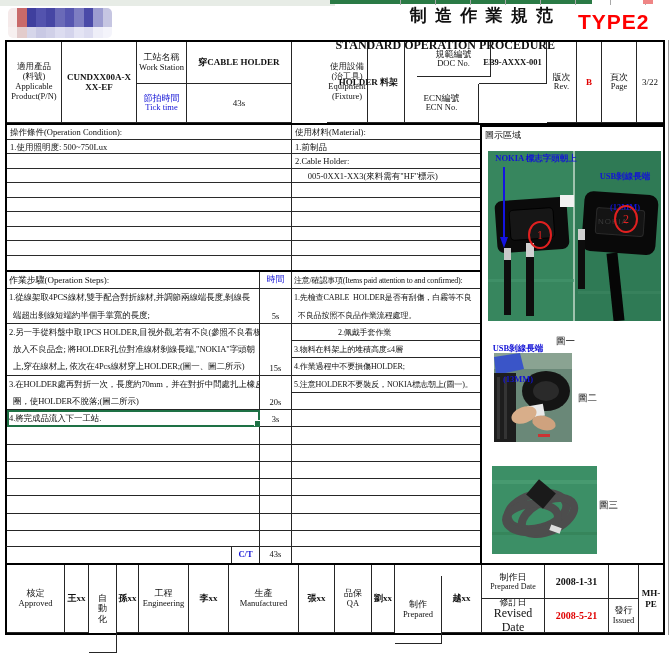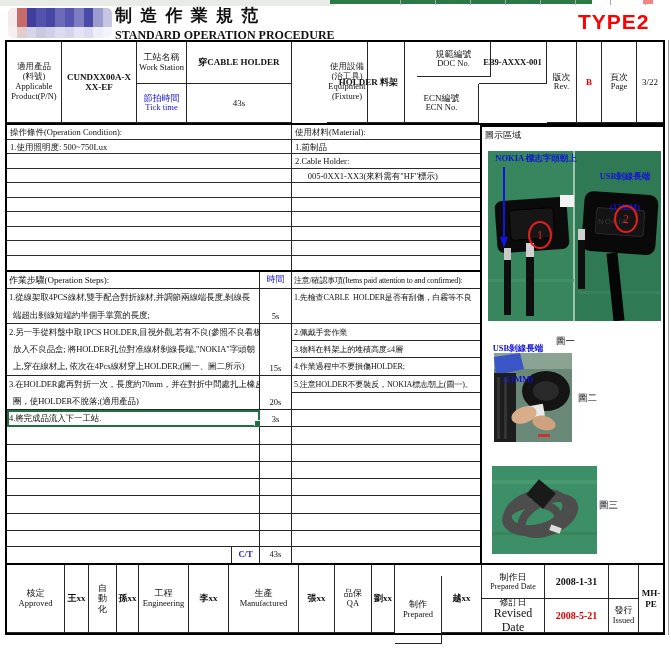--- a/index.html
+++ b/index.html
@@ -61,23 +61,23 @@
         <span style="background:#d0d0e8"></span>
         <span style="background:#dcdcf0"></span>
         <span style="background:#d4d4ec"></span>
         <span style="background:#e4e4f4"></span>
         <span style="background:#dcdcf0"></span>
         <span style="background:#eeeef8"></span>
         <span style="background:#f4f4fb"></span>
     </div>
   </div>
 
-  <div class="abs" style="left:115px;top:4px;width:440px;text-align:left;">
+  <div class="abs" style="left:115px;top:4px;width:440px;text-align:right;">
     <div style="font-size:17px;font-weight:bold;letter-spacing:2px;">制 造 作 業 規 范</div>
-    <div style="font-size:12px;font-weight:bold;margin-top:1px;">STANDARD OPERATION PROCEDURE</div>
+    <div style="font-size:12px;font-weight:bold;margin-top:11px;">STANDARD OPERATION PROCEDURE</div>
   </div>
   <div class="abs red" style="left:578px;top:10px;font-family:'Liberation Sans',sans-serif;font-size:21px;font-weight:900;letter-spacing:1px;color:#f00;">TYPE2</div>
 
   <div class="sec" style="left:5px;top:40px;width:660px;height:85px;">
     <div class="cell lbl8" style="left:0;top:0;width:55px;height:81px;">
       <span>適用產品</span>
       <span>(料號)</span>
       <span>Applicable</span>
       <span>Product(P/N)</span>
     </div>
@@ -157,21 +157,21 @@
         <span class="line">1.從線架取4PCS線材,雙手配合對折線材,并調節兩線端長度,剝線長</span>
         <span class="line">  端超出剝線短端約半個手掌寬的長度;</span>
       </div>
       <div class="gcell" style="left:0;top:51.75px;width:253px;height:51.75px;">
         <span class="line">2.另一手從料盤中取1PCS HOLDER,目視外觀,若有不良(參照不良看板)</span>
         <span class="line">  放入不良品盒; 將HOLDER孔位對准線材剝線長端,"NOKIA"字頭朝</span>
         <span class="line">  上,穿在線材上, 依次在4Pcs線材穿上HOLDER;(圖一、圖二所示)</span>
       </div>
       <div class="gcell" style="left:0;top:103.5px;width:253px;height:34.5px;">
         <span class="line">3.在HOLDER處再對折一次，長度約70mm，并在對折中間處扎上橡皮</span>
-        <span class="line">  圈，使HOLDER不脫落;(適用產品)</span>
+        <span class="line">  圈，使HOLDER不脫落;(圖二所示)</span>
       </div>
       <div class="gcell sel" style="left:0;top:138px;width:253px;height:17.25px;">
         <span class="line">4.將完成品流入下一工站.</span>
       </div>
       <div class="gcell" style="left:0;top:155.25px;width:253px;height:17.25px;"></div>
       <div class="gcell" style="left:0;top:172.5px;width:253px;height:17.25px;"></div>
       <div class="gcell" style="left:0;top:189.75px;width:253px;height:17.25px;"></div>
       <div class="gcell" style="left:0;top:207px;width:253px;height:17.25px;"></div>
       <div class="gcell" style="left:0;top:224.25px;width:253px;height:17.25px;"></div>
       <div class="gcell" style="left:0;top:241.5px;width:253px;height:17.25px;"></div>
@@ -192,23 +192,24 @@
       <div class="tcell" style="left:0;top:241.5px;width:32px;height:17.25px;"></div>
       <div class="tcell" style="left:0;top:258.75px;width:32px;height:17.25px;border-bottom:none;"></div>
     </div>
 
     <div class="abs" style="left:285px;top:0;width:190px;height:276px;border-right:1px solid #262626;">
       <div class="gcell" style="left:0;top:0;width:190px;height:17.25px;">
         <span class="line" style="font-size:8px;letter-spacing:-0.2px;">注意/確認事項(Items paid attention to and confirmed):</span>
       </div>
       <div class="gcell" style="left:0;top:17.25px;width:190px;height:34.5px;">
         <span class="line" style="font-size:8px;">1.先檢查CABLE  HOLDER是否有刮傷，白霧等不良</span>
+        <span class="line" style="font-size:8px;">  不良品按照不良品作業流程處理。</span>
       </div>
       <div class="gcell" style="left:0;top:51.75px;width:190px;height:17.25px;">
-        <span class="line" style="font-size:8px;">2.佩戴手套作業</span>
+        <span class="line" style="font-size:8px;margin-left:44px;">2.佩戴手套作業</span>
       </div>
       <div class="gcell" style="left:0;top:69px;width:190px;height:17.25px;">
         <span class="line" style="font-size:8px;">3.物料在料架上的堆積高度≤4層</span>
       </div>
       <div class="gcell" style="left:0;top:86.25px;width:190px;height:17.25px;">
         <span class="line" style="font-size:8px;">4.作業過程中不要損傷HOLDER;</span>
       </div>
       <div class="gcell" style="left:0;top:103.5px;width:190px;height:17.25px;">
         <span class="line" style="font-size:8px;">5.注意HOLDER不要裝反，NOKIA標志朝上(圖一)。</span>
       </div>
@@ -322,21 +323,21 @@
     </div>
     <span class="figlabel" style="left:117px;top:372px;">圖三</span>
   </div>
 
   <div class="sec" style="left:5px;top:563px;width:660px;height:72px;">
     <div class="cell" style="left:0;top:0;width:58px;height:68px;">
       <span>核定</span>
       <span class="lbl8">Approved</span>
     </div>
     <div class="cell val" style="left:58px;top:0;width:24px;height:68px;">王xx</div>
-    <div class="cell" style="left:82px;top:0;width:28px;height:68px;padding:0 5px;">自動化</div>
+    <div class="cell" style="left:82px;top:0;width:28px;height:88px;padding:0 5px;">自動化</div>
     <div class="cell val" style="left:110px;top:0;width:22px;height:68px;">孫xx</div>
     <div class="cell" style="left:132px;top:0;width:50px;height:68px;">
       <span>工程</span>
       <span class="lbl8">Engineering</span>
     </div>
     <div class="cell val" style="left:182px;top:0;width:40px;height:68px;">李xx</div>
     <div class="cell" style="left:222px;top:0;width:70px;height:68px;">
       <span>生產</span>
       <span class="lbl8">Manufactured</span>
     </div>

